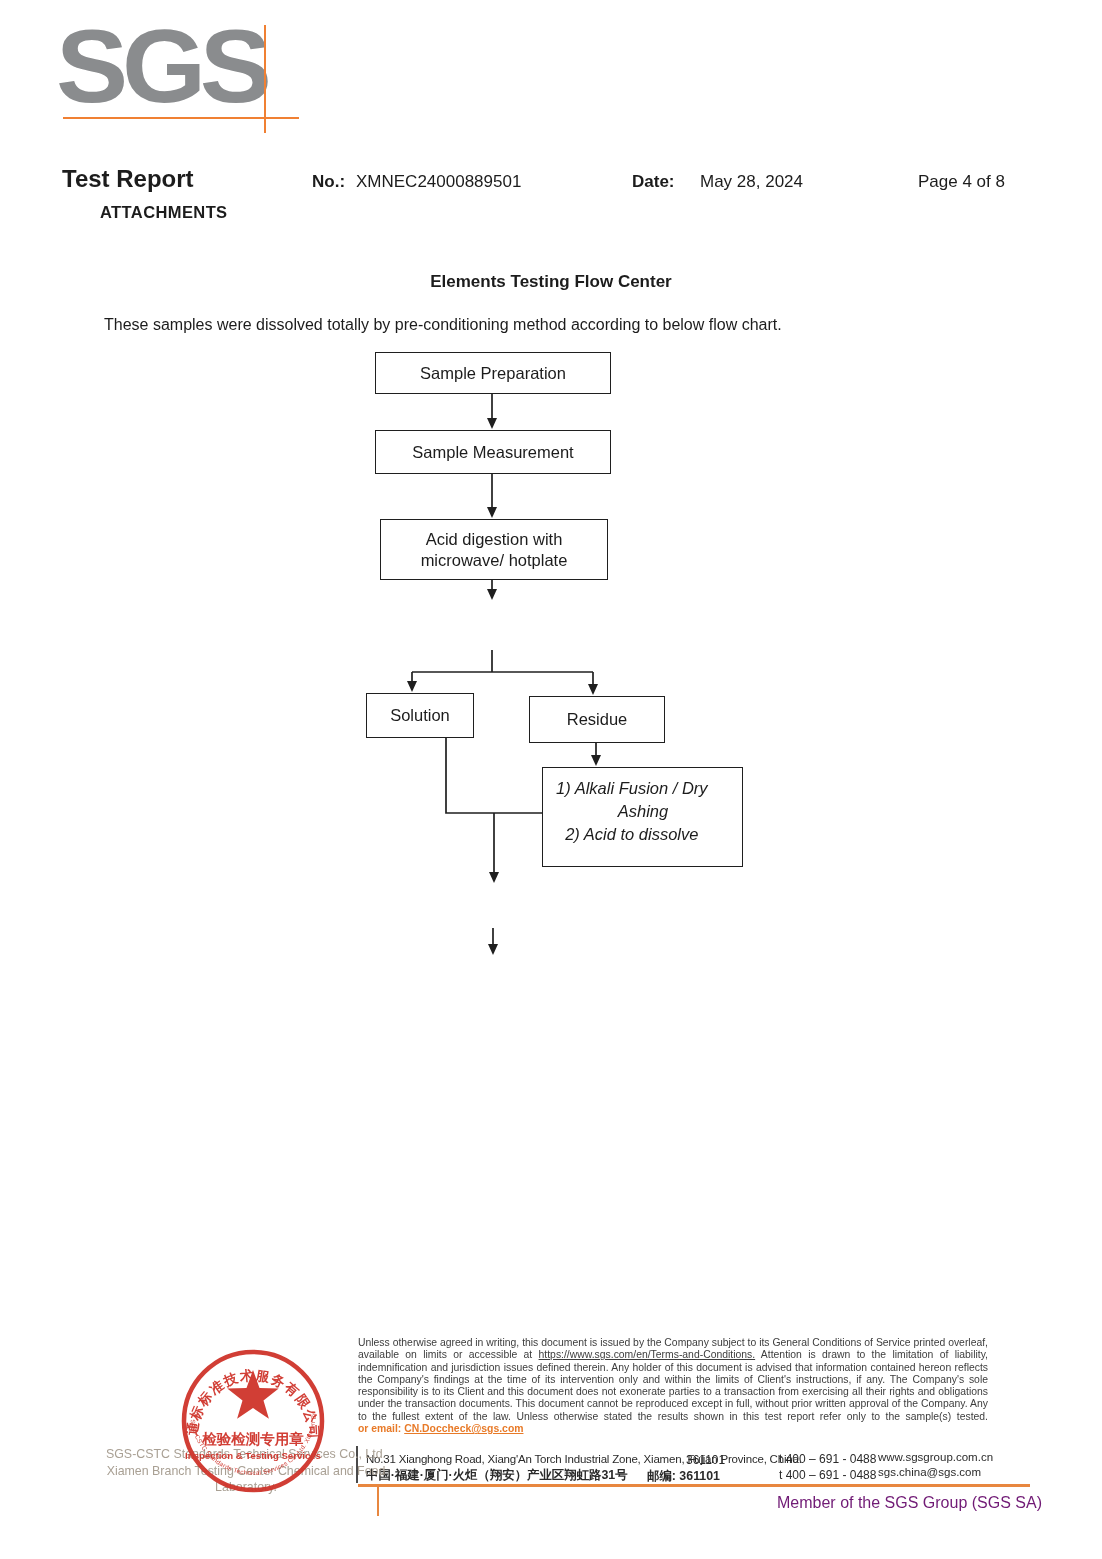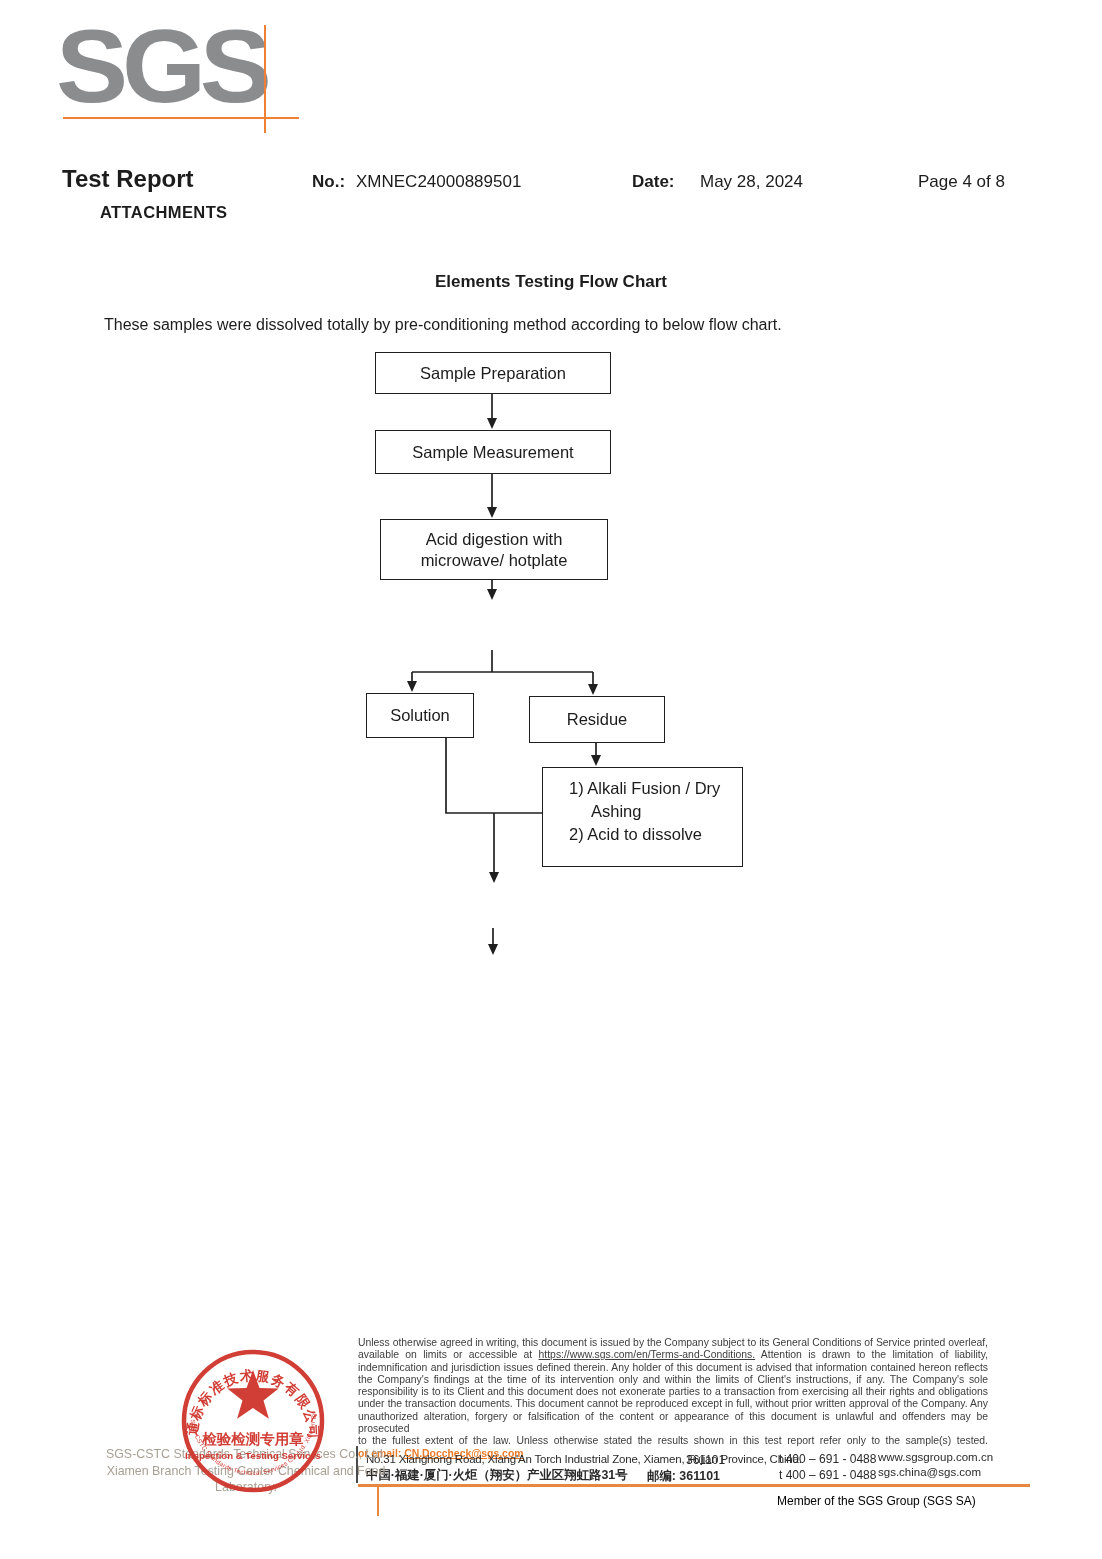--- a/index.html
+++ b/index.html
@@ -23,59 +23,59 @@
   
   .m-title{position:absolute;left:0;top:272px;width:1102px;text-align:center;font-size:17px;font-weight:bold;}
   .m-intro{position:absolute;left:104px;top:316px;font-size:16px;}
 
   
   .connectors{position:absolute;left:0;top:0;}
   .connectors line,.connectors polyline{stroke:#1f1f1f;stroke-width:1.7;fill:none;}
   .fc-box{position:absolute;border:1.5px solid #1f1f1f;background:#fff;
     display:flex;align-items:center;justify-content:center;text-align:center;
     font-size:16.5px;line-height:21px;white-space:pre-line;}
-  .fc-left{align-items:flex-start;justify-content:flex-start;text-align:left;
-    white-space:pre;padding:9px 0 0 26px;box-sizing:border-box;line-height:23px;}
+  .fc-left{align-items:flex-start;justify-content:flex-start;text-align:center;
+    white-space:pre;padding:9px 0 0 13px;box-sizing:border-box;line-height:23px;font-style:italic;}
 
   
   .company-gray{position:absolute;left:96px;top:1446px;width:300px;text-align:center;
     color:#a9a094;font-size:12.4px;line-height:16.5px;z-index:1;}
   .stamp{position:absolute;left:178px;top:1344px;z-index:2;opacity:.95;}
   .legal{position:absolute;left:358px;top:1337px;width:630px;font-size:10.4px;
     line-height:12.3px;color:#3d3d3d;}
   .legal .jline{text-align:justify;text-align-last:justify;}
   .legal a,.legal .lnk{text-decoration:underline;color:inherit;}
   .attn{color:#e87a28;font-weight:bold;}
   .addr{position:absolute;font-size:11.5px;color:#2a2a2a;white-space:nowrap;}
   .addr-cn{font-size:12.4px;font-weight:bold;}
   .vbar{position:absolute;left:356px;top:1446px;width:2px;height:37px;background:#4a4a4a;}
   .orule{position:absolute;left:358px;top:1484px;width:672px;height:2.5px;background:#e8873f;}
   .otick{position:absolute;left:377px;top:1484px;width:2px;height:32px;background:#e8873f;}
-  .member{position:absolute;left:777px;top:1494px;font-size:12px;color:#000000;}
+  .member{position:absolute;left:777px;top:1494px;font-size:16px;color:#701a75;}
 </style>
 </head>
 <body>
 
 <div class="page">
 
   <div>
     <div class="logo-text">SGS</div>
     <div class="logo-hline"></div>
     <div class="logo-vline"></div>
   </div>
 
   <div class="h-title">Test Report</div>
   <div class="h-attach">ATTACHMENTS</div>
   <div class="h-lab" style="left:312px;top:172px;">No.:</div>
   <div class="h-val" style="left:356px;top:172px;">XMNEC24000889501</div>
   <div class="h-lab" style="left:632px;top:172px;">Date:</div>
   <div class="h-val" style="left:700px;top:172px;">May 28, 2024</div>
   <div class="h-val" style="left:918px;top:172px;">Page 4 of 8</div>
 
-  <div class="m-title">Elements Testing Flow Chart</div>
+  <div class="m-title">Elements Testing Flow Center</div>
   <div class="m-intro">These samples were dissolved totally by pre-conditioning method according to below flow chart.</div>
 
   <svg class="connectors" width="1102" height="1559" viewBox="0 0 1102 1559">
     <defs>
       <marker id="arw" markerUnits="userSpaceOnUse" markerWidth="12" markerHeight="10" viewBox="0 0 12 10" refX="1" refY="5" orient="auto">
         <path d="M0,0 L11,5 L0,10 Z" fill="#1f1f1f"></path>
       </marker>
     </defs>
     <line x1="492" y1="392" x2="492" y2="419" marker-end="url(#arw)"></line>
     <line x1="492" y1="472" x2="492" y2="508" marker-end="url(#arw)"></line>
@@ -122,21 +122,20 @@
     <text x="75" y="115" text-anchor="middle" font-size="9.6" fill="#cf342b" font-weight="bold">Inspection &amp; Testing Services</text>
   </svg>
 
   <div class="legal">
     <div class="jline">Unless otherwise agreed in writing, this document is issued by the Company subject to its General Conditions of Service printed overleaf,</div>
     <div class="jline"><span>available on limits or accessible at </span><span class="lnk">https://www.sgs.com/en/Terms-and-Conditions.</span><span> Attention is drawn to the limitation of liability,</span></div>
     <div class="jline">indemnification and jurisdiction issues defined therein. Any holder of this document is advised that information contained hereon reflects</div>
     <div class="jline">the Company's findings at the time of its intervention only and within the limits of Client's instructions, if any. The Company's sole</div>
     <div class="jline">responsibility is to its Client and this document does not exonerate parties to a transaction from exercising all their rights and obligations</div>
     <div class="jline">under the transaction documents. This document cannot be reproduced except in full, without prior written approval of the Company. Any</div>
-    <div class="jline">unauthorized alteration, forgery or falsification of the content or appearance of this document is unlawful and offenders may be prosecuted</div>
     <div class="jline">to the fullest extent of the law. Unless otherwise stated the results shown in this test report refer only to the sample(s) tested.</div>
     <div class="attn"><span>or email: </span><span class="lnk">CN.Doccheck@sgs.com</span></div>
   </div>
 
   <div class="vbar"></div>
   <div class="addr" style="left:366px;top:1453px;letter-spacing:-0.2px;">No.31 Xianghong Road, Xiang'An Torch Industrial Zone, Xiamen, Fujian Province, China.</div>
   <div class="addr" style="left:686px;top:1453px;font-size:12px;">361101</div>
   <div class="addr" style="left:779px;top:1452px;font-size:12px;">t 400 – 691 - 0488</div>
   <div class="addr" style="left:878px;top:1451px;">www.sgsgroup.com.cn</div>
   <div class="addr addr-cn" style="left:366px;top:1467px;">中国·福建·厦门·火炬（翔安）产业区翔虹路31号</div>

